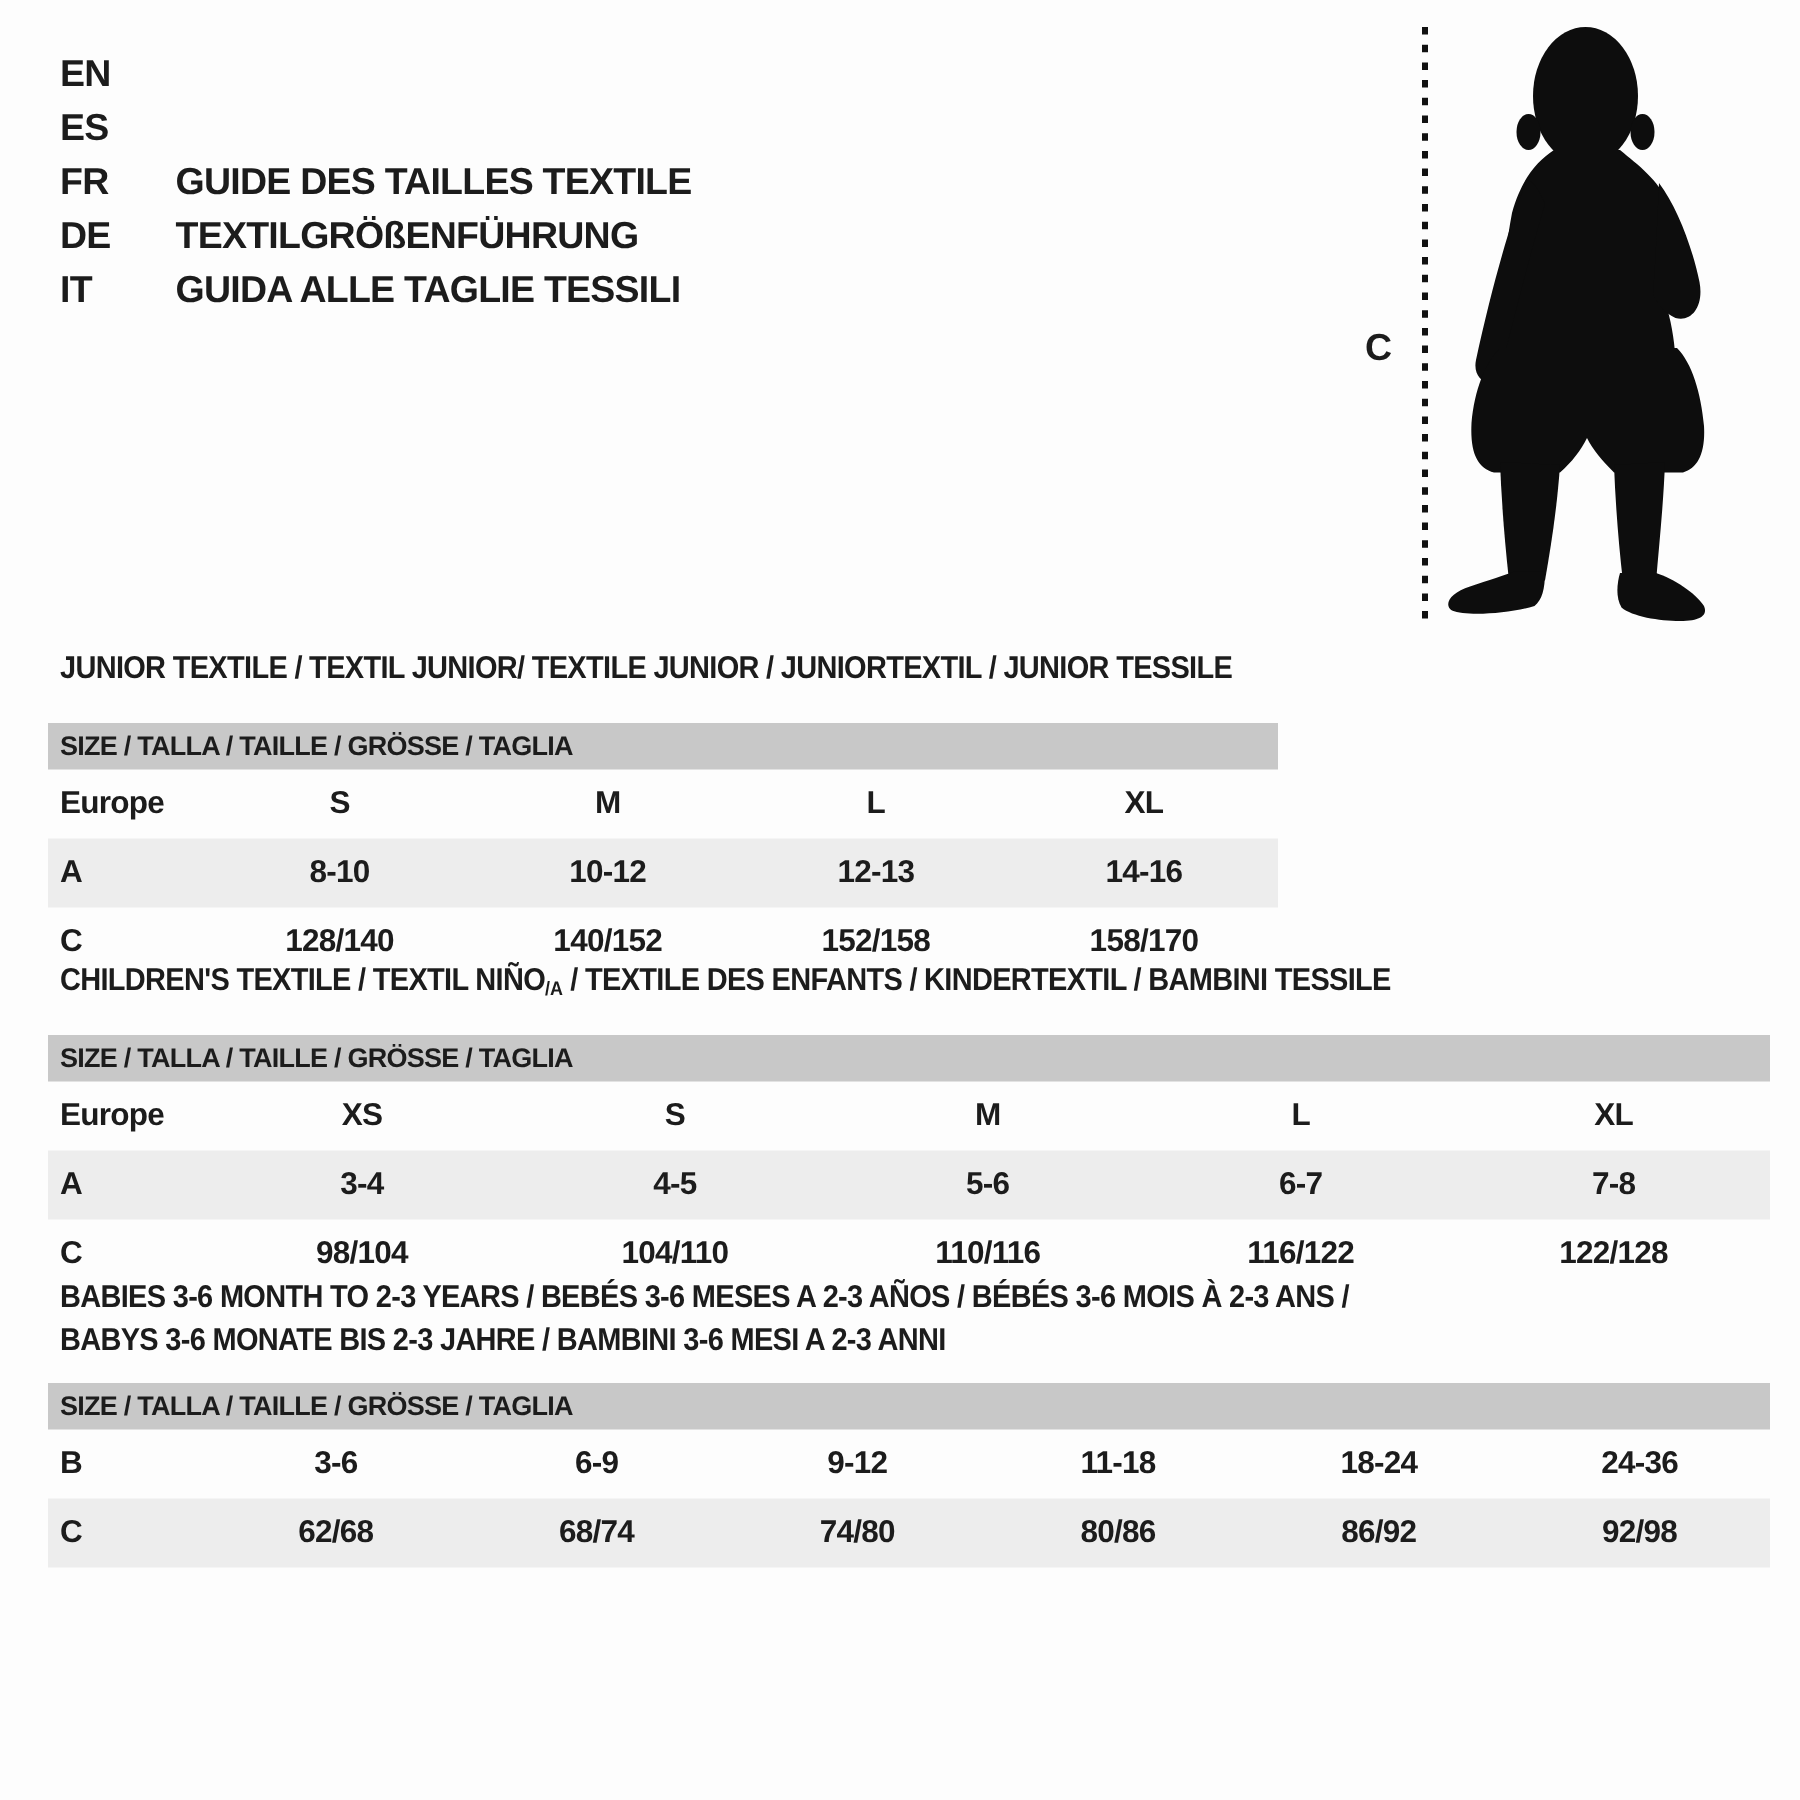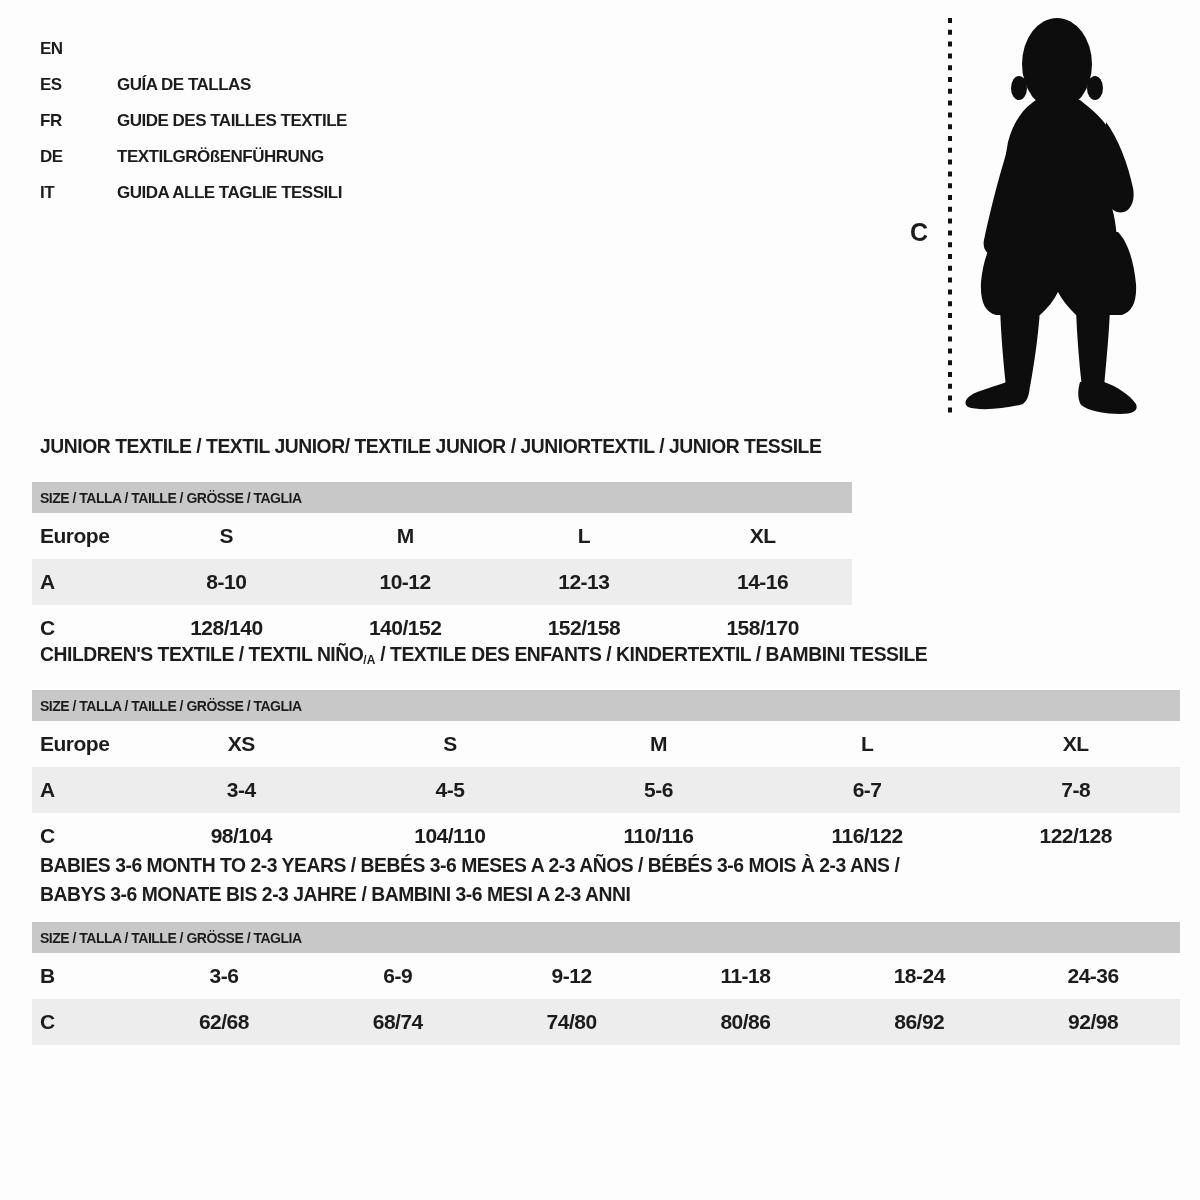--- a/index.html
+++ b/index.html
@@ -4,37 +4,37 @@
 <style>
   html,body { margin:0; padding:0; background:#fdfdfd; }
   .page {
     position:relative; width:1200px; height:1200px; overflow:hidden;
     background:#fdfdfd; color:#1c1c1c;
     font-family:"Liberation Sans", sans-serif; font-weight:bold;
     letter-spacing:-0.5px;
   }
   
   .lang-block { position:absolute; left:40px; top:31px; }
-  .lang-row  { display:flex; height:36px; align-items:center; font-size:17px; }
+  .lang-row  { display:flex; height:36px; align-items:center; font-size:25px; }
   .lang-code { width:77px; }
   
   .fig-label { position:absolute; left:910px; top:218px; font-size:25px; }
   .fig-line  { position:absolute; left:946px; top:18px; }
   .fig-svg   { position:absolute; left:960px; top:14px; }
   
   .section-title { position:absolute; left:40px; font-size:21px; line-height:24px;
                    transform:scaleX(0.92); transform-origin:0 50%; white-space:nowrap; }
   .title-sub { font-size:13px; vertical-align:-3px; letter-spacing:0; }
   .two-line .line { line-height:29px; white-space:nowrap; }
   
   .size-table { position:absolute; left:32px; }
   .w-narrow { width:820px; }
   .w-wide   { width:1148px; }
   .size-band { height:31px; background:#c8c8c8; display:flex; align-items:center;
-               padding-left:8px; font-size:14px; box-sizing:border-box; }
+               padding-left:8px; font-size:18px; box-sizing:border-box; }
   .t-row  { display:grid; height:46px; align-items:center; font-size:21px; }
   .t-row.alt { background:#ededed; }
   .cols-4 { grid-template-columns:105px repeat(4,1fr); }
   .cols-5 { grid-template-columns:105px repeat(5,1fr); }
   .cols-6 { grid-template-columns:105px repeat(6,1fr); }
   .t-label { padding-left:8px; }
   .t-cell  { text-align:center; }
   
   .legend { position:absolute; left:40px; top:1068px; }
   .legend-line { line-height:33px; font-size:21px; white-space:nowrap;
@@ -44,21 +44,20 @@
 <body>
 
 <div class="page">
 
   <div class="lang-block">
     <div class="lang-row">
       <span class="lang-code">EN</span>
     </div>
     <div class="lang-row">
       <span class="lang-code">ES</span>
-      <span>GUÍA DE TALLAS</span>
     </div>
     <div class="lang-row">
       <span class="lang-code">FR</span>
       <span>GUIDE DES TAILLES TEXTILE</span>
     </div>
     <div class="lang-row">
       <span class="lang-code">DE</span>
       <span>TEXTILGRÖßENFÜHRUNG</span>
     </div>
     <div class="lang-row">

